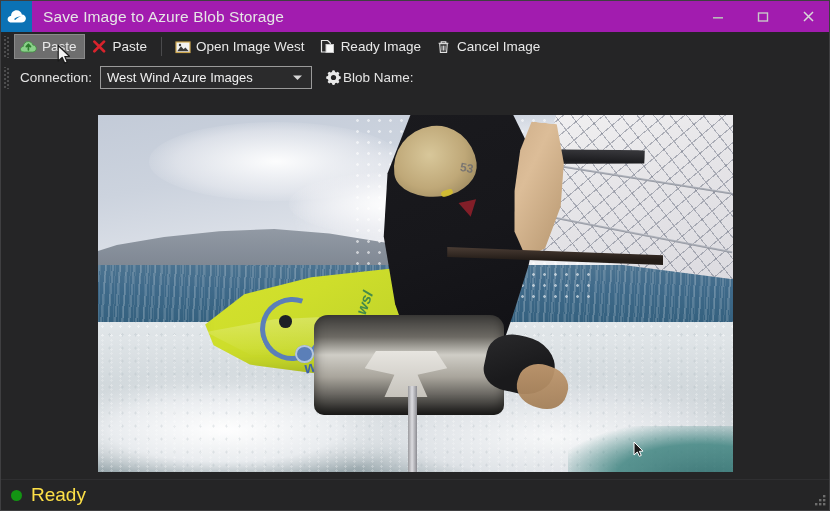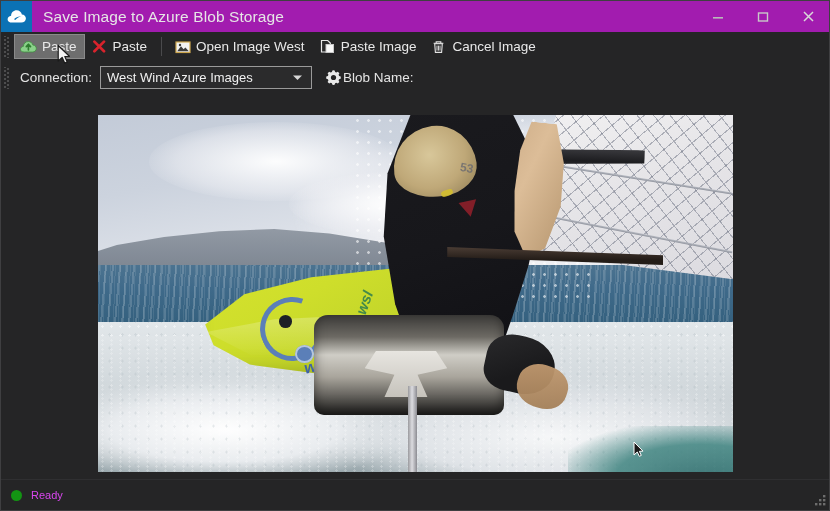--- a/index.html
+++ b/index.html
@@ -481,22 +481,22 @@
     box-sizing: border-box;
   }
   .status-dot {
     width: 11px; height: 11px;
     border-radius: 50%;
     background: #139413;
     margin-left: 10px;
     flex: 0 0 auto;
   }
   .status-text {
-    color: #d946ef;
-    font-size: 11px;
+    color: #fde047;
+    font-size: 19px;
     margin-left: 9px;
   }
   .resize-grip {
     position: absolute;
     right: 4px; bottom: 3px;
     width: 16px; height: 16px;
   }
 
   
   .cursor {
@@ -575,21 +575,21 @@
       <span>Open Image West</span>
     </div>
 
     <div class="tb-btn">
       <span class="ico">
         <svg width="15" height="15" viewBox="0 0 15 15">
           <path d="M1.5 1.5h6.2l2.6 2.6V13H1.5z" fill="#2a2a2a" stroke="#e8e8e8" stroke-width="1.2"></path>
           <rect x="6" y="5.5" width="7.5" height="8" fill="#fafafa" stroke="#c9c9c9" stroke-width="1"></rect>
         </svg>
       </span>
-      <span>Paste Image</span>
+      <span>Ready Image</span>
     </div>
 
     <div class="tb-btn">
       <span class="ico">
         <svg width="13" height="14" viewBox="0 0 13 14">
           <path d="M1.6 3.3h9.8M4.2 3.3V1.8h4.6v1.5" stroke="#e3e3e3" stroke-width="1.1" fill="none"></path>
           <path d="M2.7 3.8h7.6l-.7 8.6H3.4z" fill="none" stroke="#e3e3e3" stroke-width="1.1"></path>
           <path d="M5 5.6v5M6.5 5.6v5M8 5.6v5" stroke="#e3e3e3" stroke-width=".9"></path>
         </svg>
       </span>

